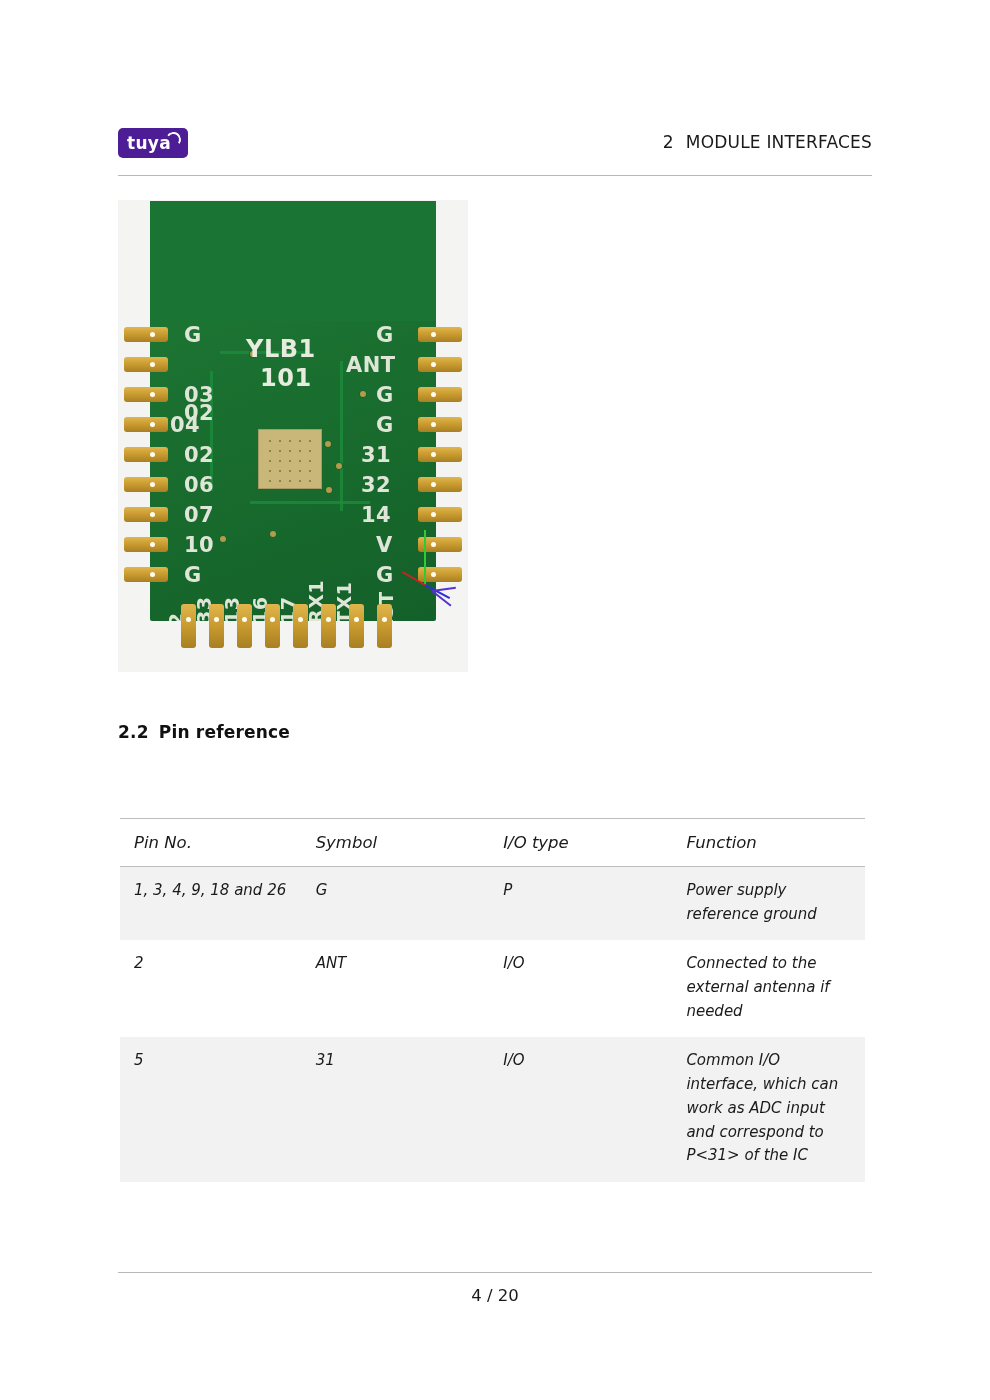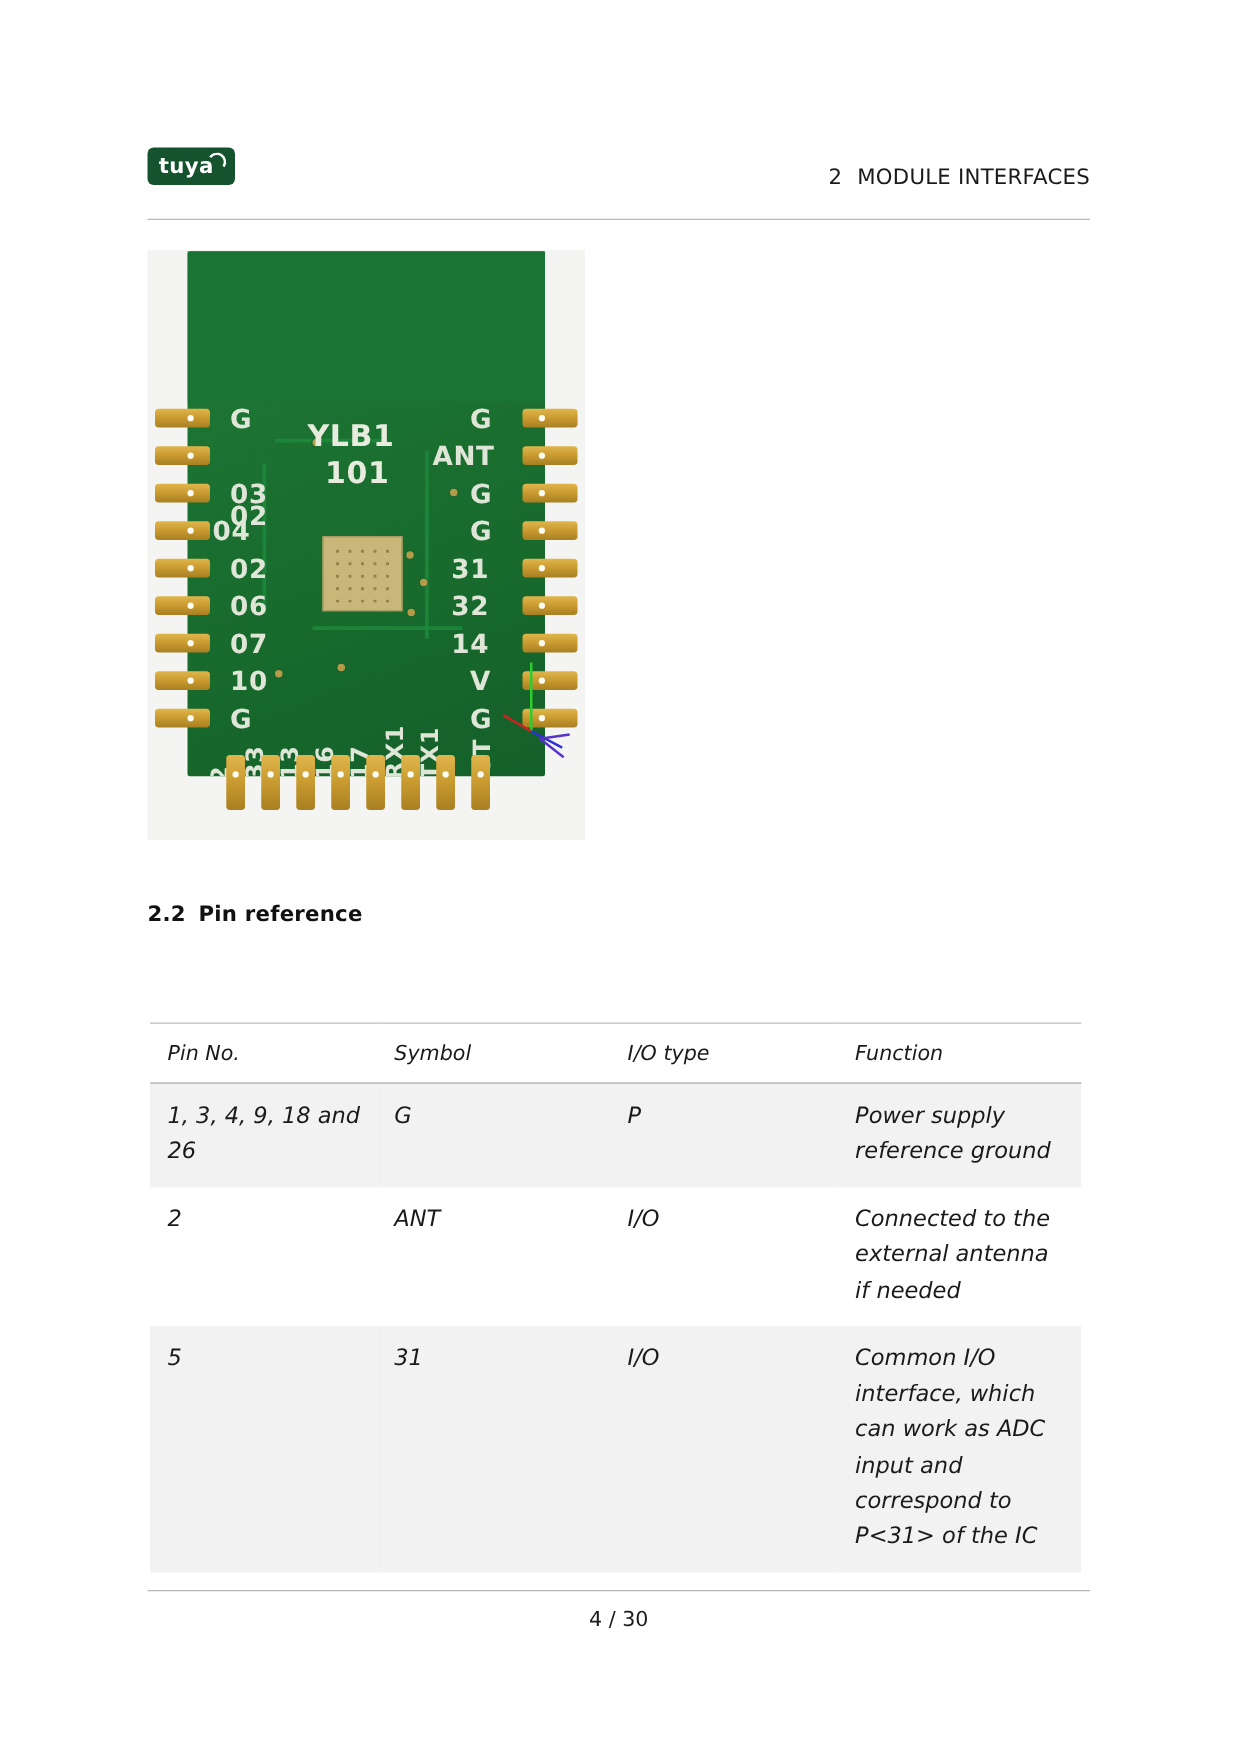--- a/index.html
+++ b/index.html
@@ -26,24 +26,24 @@
   .header {
     position: absolute;
     left: 118px;
     top: 118px;
     width: 754px;
     height: 58px;
   }
   .logo {
     position: absolute;
     left: 0;
-    top: 0;
+    top: 10px;
     width: 70px;
     height: 30px;
-    background: #14532d;
+    background: #4c1d95;
     border-radius: 5px;
   }
   .logo-text {
     position: absolute;
     left: 9px;
     top: 5px;
     font-family: "DejaVu Sans", sans-serif;
     font-size: 17px;
     font-weight: bold;
     color: #ffffff;
@@ -268,21 +268,21 @@
     padding: 14px 10px 14px 14px;
     border-top: 1px solid #bdbdbd;
     border-bottom: 1px solid #bdbdbd;
     font-size: 16.5px;
   }
   .table tbody td {
     vertical-align: top;
     padding: 12px 10px 14px 14px;
     line-height: 1.58;
     color: #1a1a1a;
-    font-size: 18px;
+    font-size: 15px;
   }
   .table tbody tr.shaded td {
     background: #f2f2f2;
   }
   .col-1 { width: 186px; }
   .col-2 { width: 186px; }
   .col-3 { width: 186px; }
   .col-4 { width: 187px; }
 
   
@@ -495,15 +495,15 @@
       <tr class="shaded">
         <td>5</td>
         <td>31</td>
         <td>I/O</td>
         <td>Common I/O interface, which can work as ADC input and correspond to P&lt;31&gt; of the IC</td>
       </tr>
     </tbody>
   </table>
 
   <div class="footer-rule"></div>
-  <div class="footer-page">4 / 30</div>
+  <div class="footer-page">4 / 20</div>
 
 </div>
 
 </body></html>

